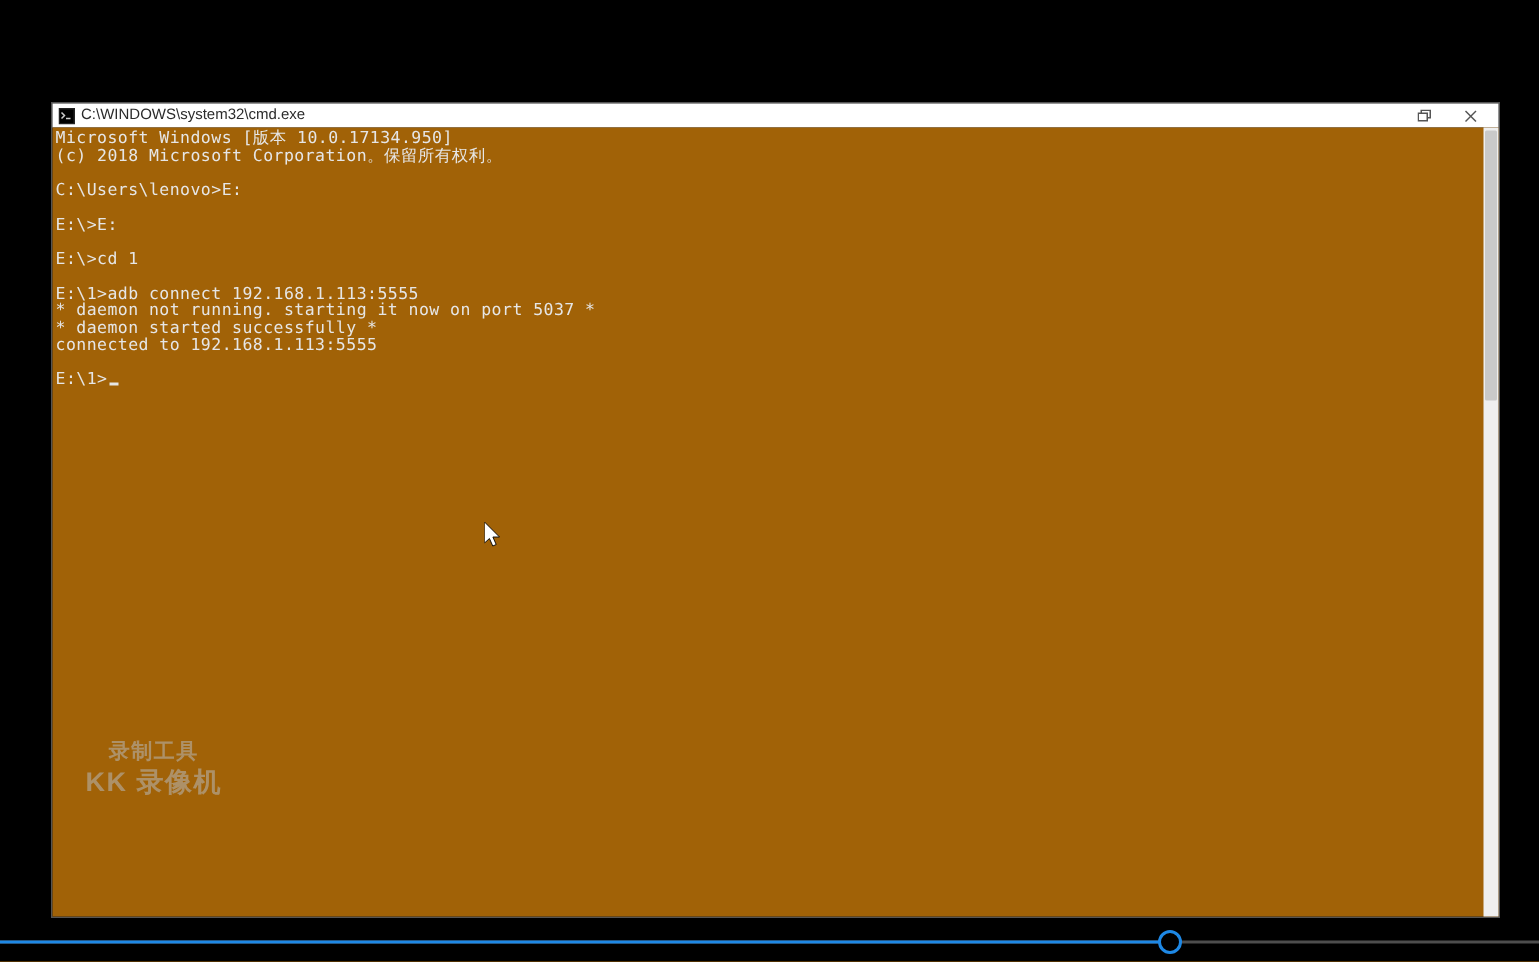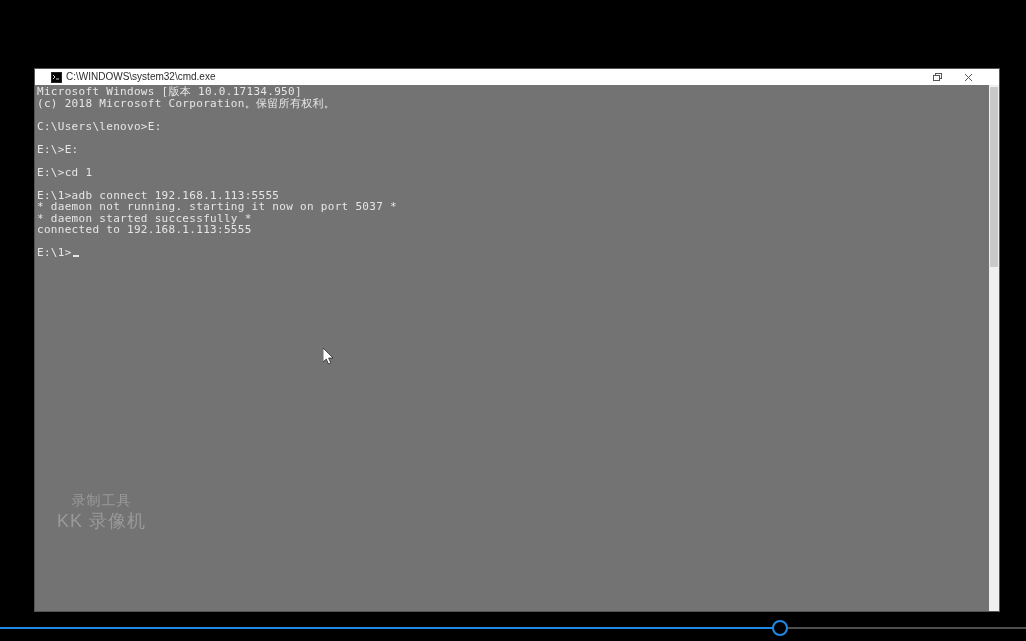--- a/index.html
+++ b/index.html
@@ -18,21 +18,21 @@
       width: 966px;
       height: 544px;
       background: #000000;
       border: 1px solid #555;
     }
     .titlebar {
       height: 16px;
       background: #ffffff;
       display: flex;
       align-items: center;
-      padding: 0 16px;
+      padding: 0 4px;
       position: relative;
       color: #000;
       font-family: 'Segoe UI', Tahoma, sans-serif;
       font-size: 10px;
     }
     .titlebar-icon {
       width: 11px;
       height: 11px;
       margin-right: 4px;
       display: inline-flex;
@@ -49,21 +49,21 @@
       align-items: center;
       justify-content: center;
       color: #333;
       font-size: 11px;
       cursor: pointer;
     }
     .titlebar-btn.close { font-weight: 300; }
     .terminal-area {
       position: relative;
       height: calc(100% - 16px);
-      background: #737373;
+      background: #a16207;
       display: flex;
     }
     .terminal-content {
       flex: 1;
       padding: 1px 2px;
       font-family: "SimSun", "NSimSun", Consolas, monospace;
       font-size: 11px;
       line-height: 11.5px;
       color: #e6e6e6;
       white-space: pre;
@@ -101,21 +101,21 @@
     }
     .mouse-pointer svg { display: block; }
     .watermark {
       position: absolute;
       left: 57px;
       top: 492px;
       color: #b8b8b8;
       font-family: 'Microsoft YaHei', sans-serif;
       text-align: center;
       opacity: 0.55;
-      font-weight: 400;
+      font-weight: 700;
       line-height: 1.25;
     }
     .watermark .line1 { font-size: 14px; letter-spacing: 1px; }
     .watermark .line2 { font-size: 18px; letter-spacing: 1px; }
     .player-bar {
       position: absolute;
       left: 0;
       right: 0;
       bottom: 12px;
       height: 2px;

